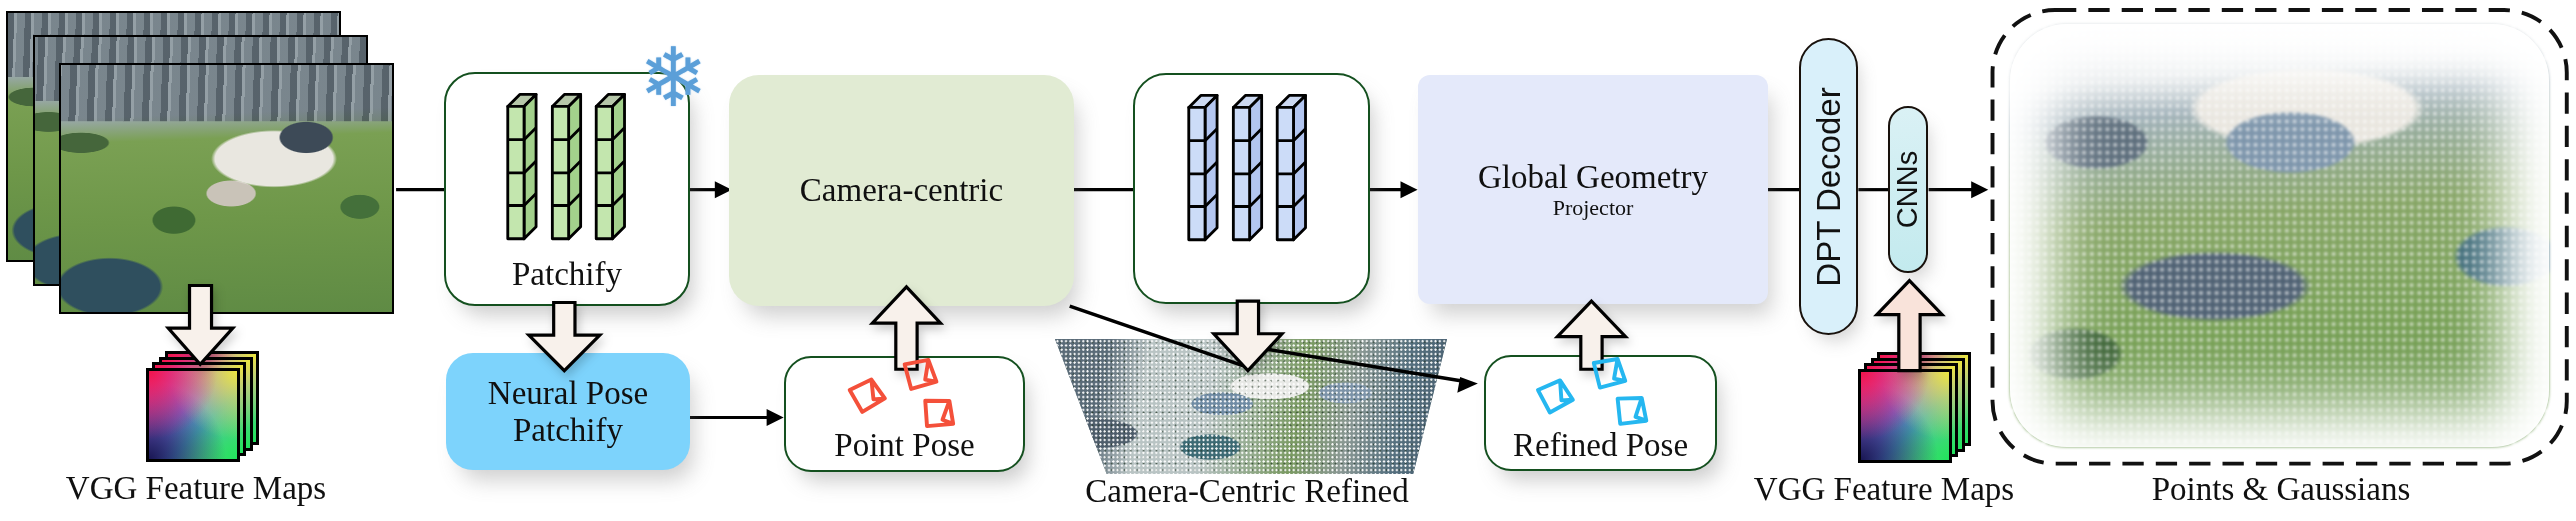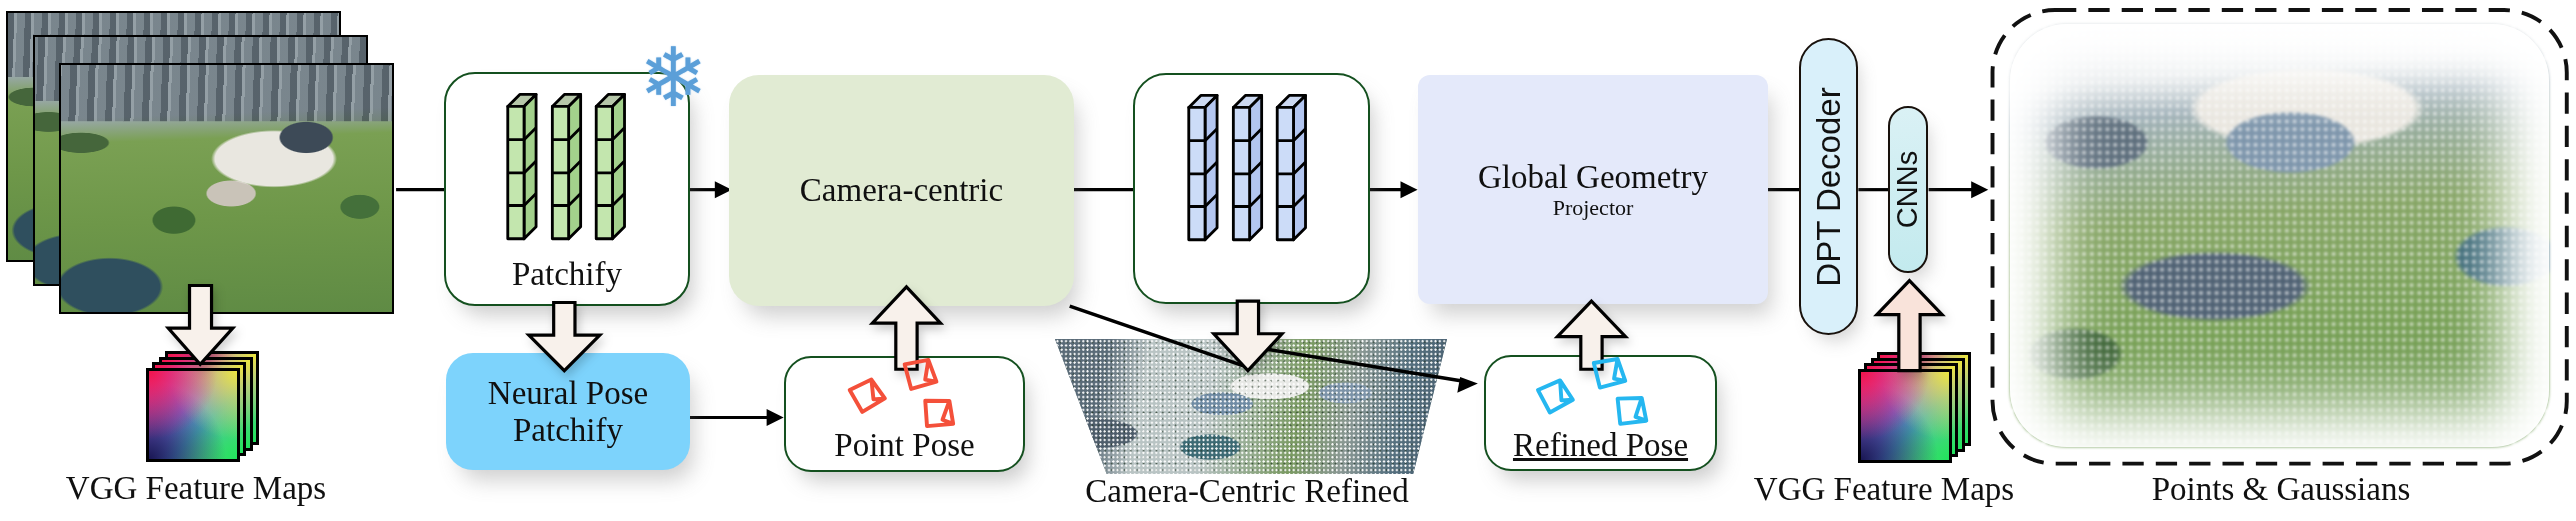--- a/index.html
+++ b/index.html
@@ -190,21 +190,21 @@
 
   <div class="cloud"></div>
   <div class="abs lbl" style="left:1034px;top:473px;width:426px;">Camera-Centric Refined</div>
 
   <div class="fbox" style="left:1418px;top:75px;width:350px;height:229px;background:#e4e9fa;border-radius:12px;">
     <div class="lbl" style="font-size:33px;">Global Geometry</div>
     <div class="lbl" style="font-size:22px;">Projector</div>
   </div>
 
   <div class="gbox" style="left:1484px;top:355px;width:233px;height:116px;border-radius:27px;"></div>
-  <div class="abs boxlabel" style="left:1484px;top:427px;width:233px;text-decoration:underline;">Refined Pose</div>
+  <div class="abs boxlabel" style="left:1484px;top:427px;width:233px;">Refined Pose</div>
 
   <div class="vbox" style="left:1799px;top:38px;width:59px;height:297px;background:#d9f0fa;border-radius:30px;">
     <div class="vtext" style="font-size:33px;">DPT Decoder</div>
   </div>
   <div class="vbox" style="left:1888px;top:106px;width:40px;height:167px;background:linear-gradient(180deg,#daf1f5,#c3eaee);border-radius:20.6px;">
     <div class="vtext" style="font-size:29px;">CNNs</div>
   </div>
 
   <div class="fmap-stack" style="left:1858px;top:352px;">
     <div class="fmap" style="left:19px;top:0;"></div>

